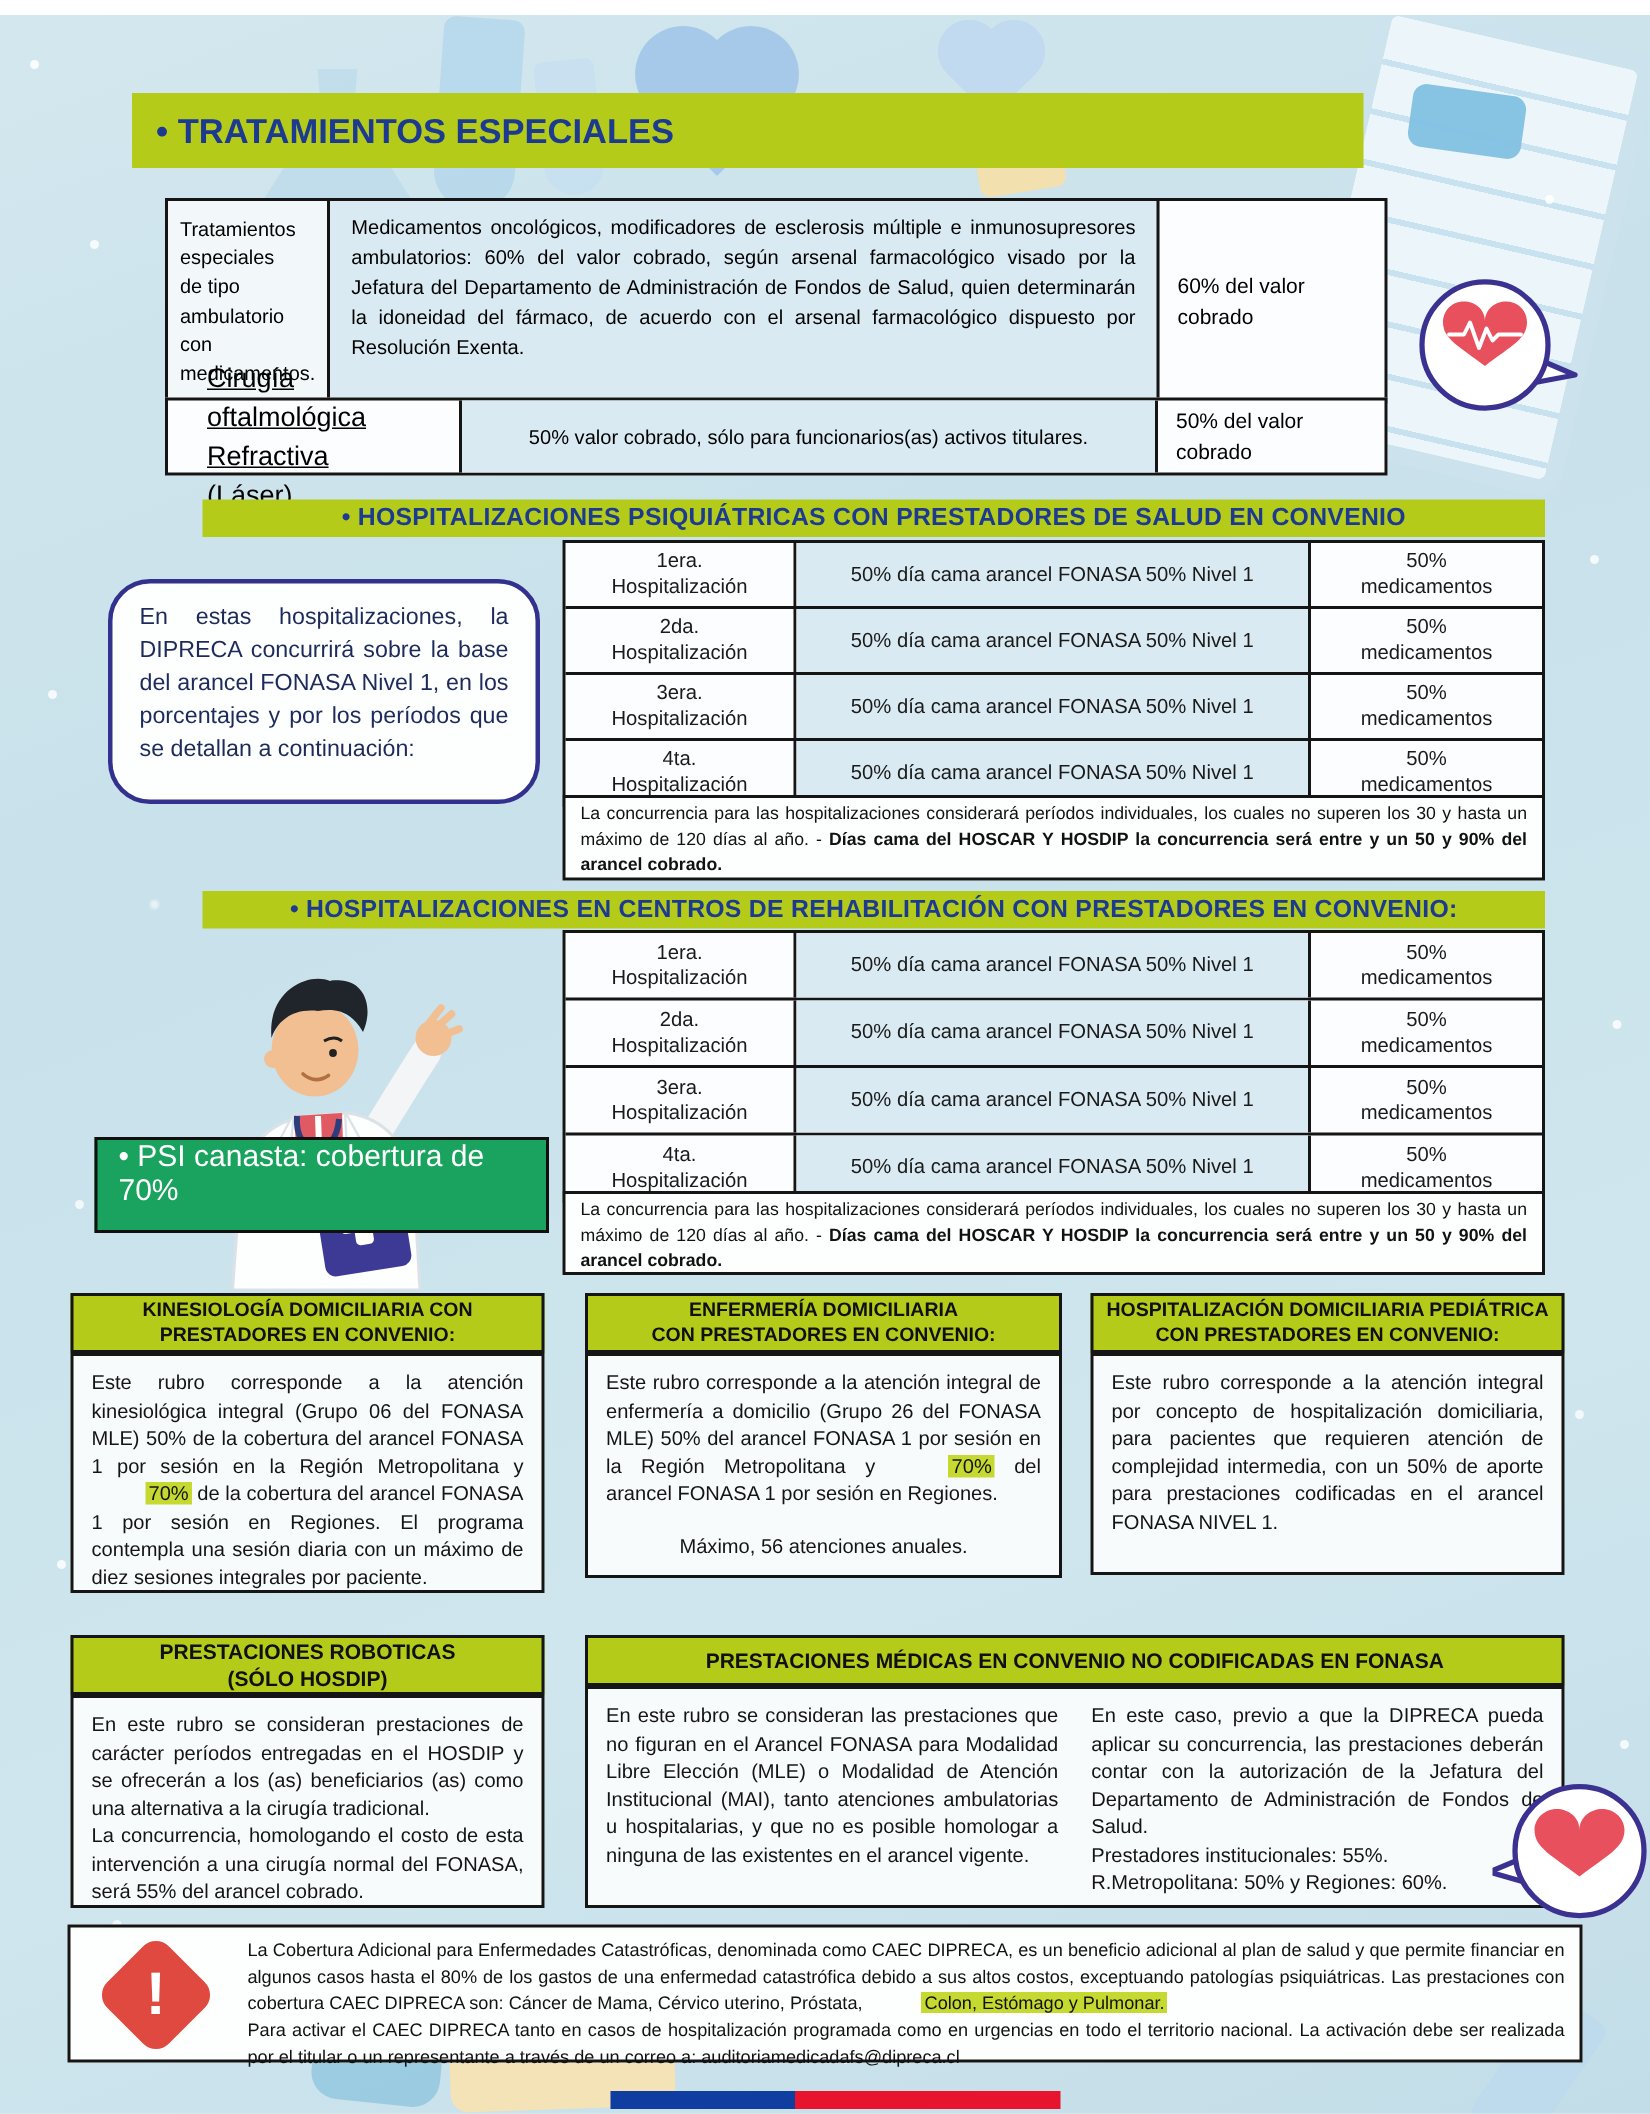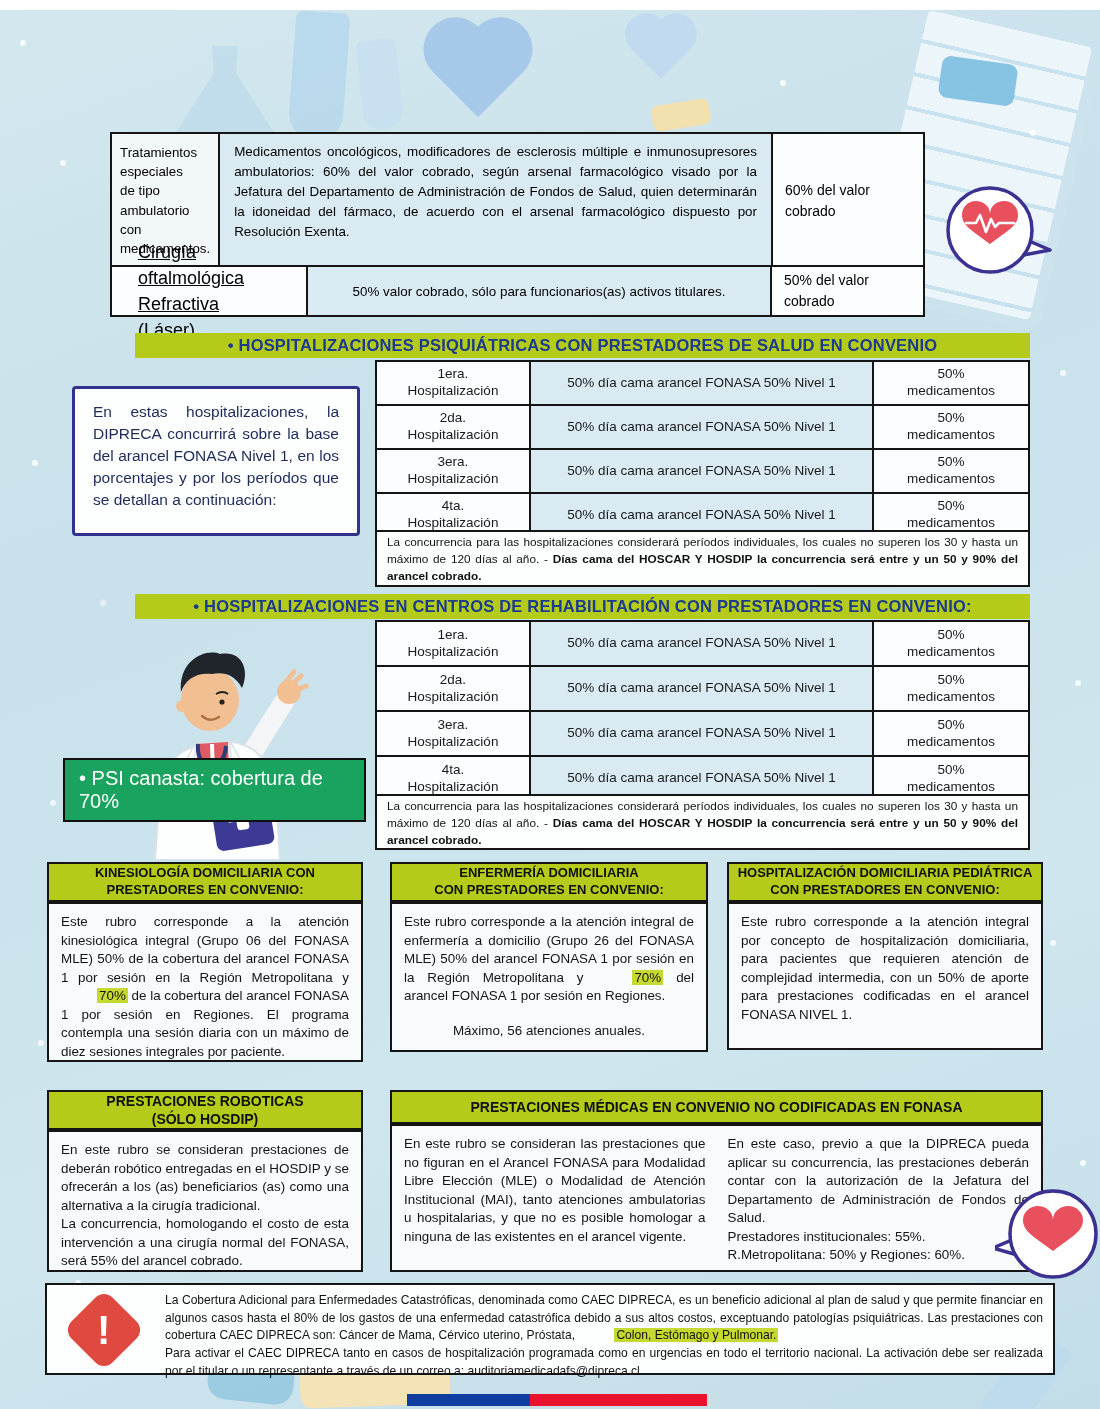--- a/index.html
+++ b/index.html
@@ -46,30 +46,30 @@
   .h-table.rehab .h-row{height:43px;}
   .h-row:last-child{border-bottom:none;}
   .h-cell{border-right:2px solid #151515;box-sizing:border-box;display:flex;align-items:center;justify-content:center;
     text-align:center;font-size:13.5px;color:#1a1a1a;line-height:1.25;}
   .h-cell:last-child{border-right:none;}
   .h-ord{flex:0 0 154px;white-space:pre-line;}
   .h-mid{flex:1;background:#d9eaf3;}
   .h-med{flex:0 0 154px;white-space:pre-line;}
   .note-box{background:#fdfefe;border:2px solid #151515;box-sizing:border-box;padding:2px 10px;
     font-size:11.8px;line-height:1.45;color:#111;z-index:1;position:absolute;text-align:justify;}
-  .intro-box{background:#fdfefe;border:3px solid #32328e;border-radius:4px;box-sizing:border-box;
+  .intro-box{background:#fdfefe;border:3px solid #32328e;border-radius:28px;box-sizing:border-box;
     padding:12px 18px;color:#1e2a5a;font-size:15.5px;line-height:1.42;text-align:justify;z-index:1;}
   .col-head{background:#b4cb1a;border:2px solid #151515;box-sizing:border-box;display:flex;align-items:center;
     justify-content:center;text-align:center;font-weight:bold;font-size:13px;color:#101010;line-height:1.3;
     padding:2px 4px;z-index:1;white-space:pre-line;}
   .col-body{background:#f8fbfc;border:2px solid #151515;box-sizing:border-box;padding:9px 12px;font-size:13.4px;
     color:#141414;line-height:1.38;text-align:justify;z-index:1;overflow:hidden;}
   .hl{background:#c6d930;padding:0 2px;margin-left:36px;}
   .psi-box{background:#1aa35e;border:2px solid #101010;box-sizing:border-box;color:#ffffff;font-size:20px;
-    display:flex;align-items:center;padding-left:14px;z-index:2;}
+    display:flex;align-items:flex-start;padding-left:14px;z-index:2;}
   .warn-box{background:#fdfefe;border:2px solid #151515;box-sizing:border-box;z-index:1;}
   .warn-text{position:absolute;left:118px;top:7px;width:878px;font-size:12.1px;line-height:1.46;color:#111;text-align:justify;}
   .warn-diamond{position:absolute;left:28px;top:16px;width:58px;height:58px;background:#e0493f;border-radius:12px;
     transform:rotate(45deg);display:flex;align-items:center;justify-content:center;}
   .warn-diamond span{transform:rotate(-45deg);color:#fff;font-weight:bold;font-size:40px;line-height:1;}
   .flag{height:12px;z-index:1;}
   .bubble{z-index:2;}
 </style>
 </head>
 <body>
@@ -83,20 +83,23 @@
   <div class="abs deco deco-tube2"></div>
   <div class="abs deco deco-flask"></div>
   <div class="abs deco heartshape deco-heart1"></div>
   <div class="abs deco heartshape deco-heart2"></div>
   <div class="abs deco deco-band1"></div>
   <div class="abs deco deco-blob1"></div>
   <div class="abs deco deco-band2"></div>
   <div class="abs deco deco-tube3"></div>
   <div class="abs deco dots" style="left:20px;top:40px;"></div>
 
+  <div class="abs green-bar" style="left:88px;top:62px;width:805px;height:50px;font-size:23px;padding-left:16px;">
+    <span>• TRATAMIENTOS ESPECIALES</span>
+  </div>
 
   <div class="abs tbl" style="left:110px;top:132px;width:815px;height:137px;">
     <div class="cell pre" style="flex:0 0 108px;background:#f2f7fa;padding:6px 8px;font-size:13.3px;line-height:1.45;">Tratamientos
 especiales
 de tipo
 ambulatorio con
 medicamentos.</div>
     <div class="cell bluecell" style="flex:1;padding:8px 14px;font-size:13.4px;line-height:1.5;text-align:justify;align-items:flex-start;">Medicamentos oncológicos, modificadores de esclerosis múltiple e inmunosupresores ambulatorios: 60% del valor cobrado, según arsenal farmacológico visado por la Jefatura del Departamento de Administración de Fondos de Salud, quien determinarán la idoneidad del fármaco, de acuerdo con el arsenal farmacológico dispuesto por Resolución Exenta.</div>
     <div class="cell pre" style="flex:0 0 150px;padding:6px 12px;font-size:14px;line-height:1.5;">60% del valor
 cobrado</div>
@@ -260,21 +263,21 @@
   </div>
   <div class="abs col-body" style="left:727px;top:902px;width:316px;height:148px;">
     <span>Este rubro corresponde a la atención integral por concepto de hospitalización domiciliaria, para pacientes que requieren atención de complejidad intermedia, con un 50% de aporte para prestaciones codificadas en el arancel FONASA NIVEL 1.</span>
   </div>
 
   <div class="abs col-head" style="left:47px;top:1090px;width:316px;height:40px;font-size:14px;">
     <span class="pre">PRESTACIONES ROBOTICAS
 (SÓLO HOSDIP)</span>
   </div>
   <div class="abs col-body" style="left:47px;top:1130px;width:316px;height:142px;">
-    <div>En este rubro se consideran prestaciones de deberán robótico entregadas en el HOSDIP y se ofrecerán a los (as) beneficiarios (as) como una alternativa a la cirugía tradicional.</div>
+    <div>En este rubro se consideran prestaciones de carácter períodos entregadas en el HOSDIP y se ofrecerán a los (as) beneficiarios (as) como una alternativa a la cirugía tradicional.</div>
     <div>La concurrencia, homologando el costo de esta intervención a una cirugía normal del FONASA, será 55% del arancel cobrado.</div>
   </div>
 
   <div class="abs col-head" style="left:390px;top:1090px;width:653px;height:34px;font-size:14px;">
     <span>PRESTACIONES MÉDICAS EN CONVENIO NO CODIFICADAS EN FONASA</span>
   </div>
   <div class="abs col-body" style="left:390px;top:1124px;width:653px;height:148px;display:flex;gap:22px;">
     <div style="flex:1;">En este rubro se consideran las prestaciones que no figuran en el Arancel FONASA para Modalidad Libre Elección (MLE) o Modalidad de Atención Institucional (MAI), tanto atenciones ambulatorias u hospitalarias, y que no es posible homologar a ninguna de las existentes en el arancel vigente.</div>
     <div style="flex:1;">
       <span>En este caso, previo a que la DIPRECA pueda aplicar su concurrencia, las prestaciones deberán contar con la autorización de la Jefatura del Departamento de Administración de Fondos de Salud.</span>

